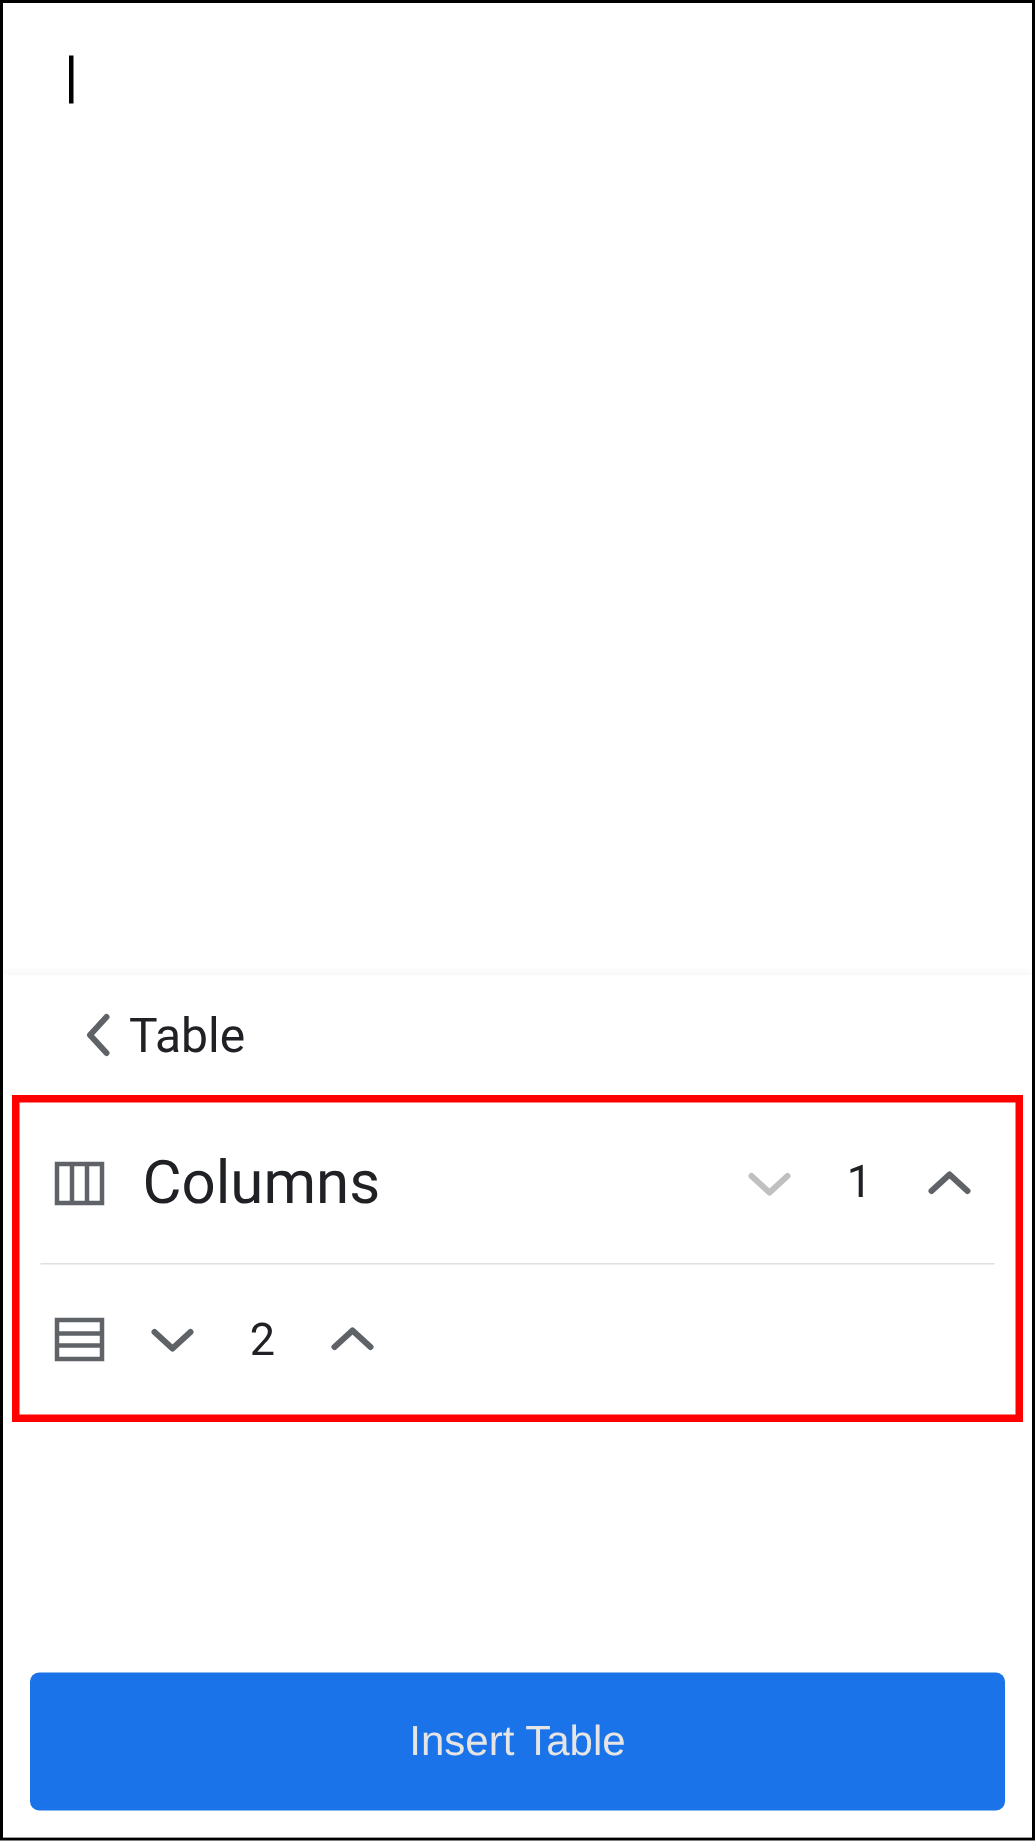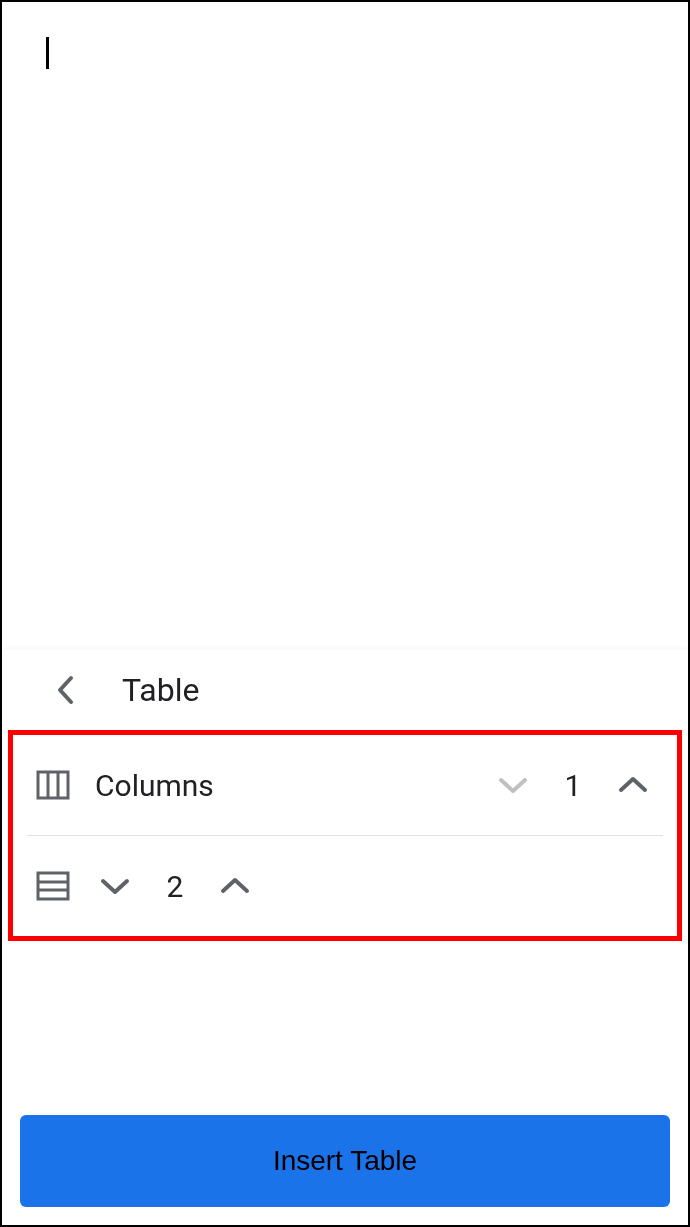--- a/index.html
+++ b/index.html
@@ -34,21 +34,20 @@
       right: 0;
       bottom: 0;
       top: 648px;
       background: #fff;
       box-shadow: 0 -2px 6px rgba(0,0,0,0.04);
     }
     .panel-header {
       display: flex;
       align-items: center;
       padding: 20px 20px 20px 44px;
-      gap: 36px;
       text-align: right;
     }
     .back-button {
       display: flex;
       align-items: center;
       justify-content: center;
       width: 40px;
       height: 40px;
       cursor: pointer;
     }
@@ -71,21 +70,21 @@
     .stepper-row:first-child {
       border-bottom: 1px solid #e0e0e0;
     }
     .row-icon {
       width: 36px;
       height: 36px;
       flex-shrink: 0;
       color: #5f6368;
     }
     .row-label {
-      font-size: 30px;
+      font-size: 40px;
       color: #202124;
       flex: 1;
     }
     .stepper-controls {
       display: flex;
       align-items: center;
       gap: 28px;
     }
     .stepper-btn {
       width: 40px;
@@ -103,21 +102,21 @@
       color: #202124;
       min-width: 24px;
       text-align: center;
     }
     .insert-button {
       position: absolute;
       left: 18px;
       right: 18px;
       bottom: 18px;
       background: #1a73e8;
-      color: #000000;
+      color: #e5e5e5;
       font-size: 28px;
       font-weight: 500;
       border: none;
       border-radius: 6px;
       padding: 30px 0;
       cursor: pointer;
       text-align: center;
     }
   </style>
 </head>

